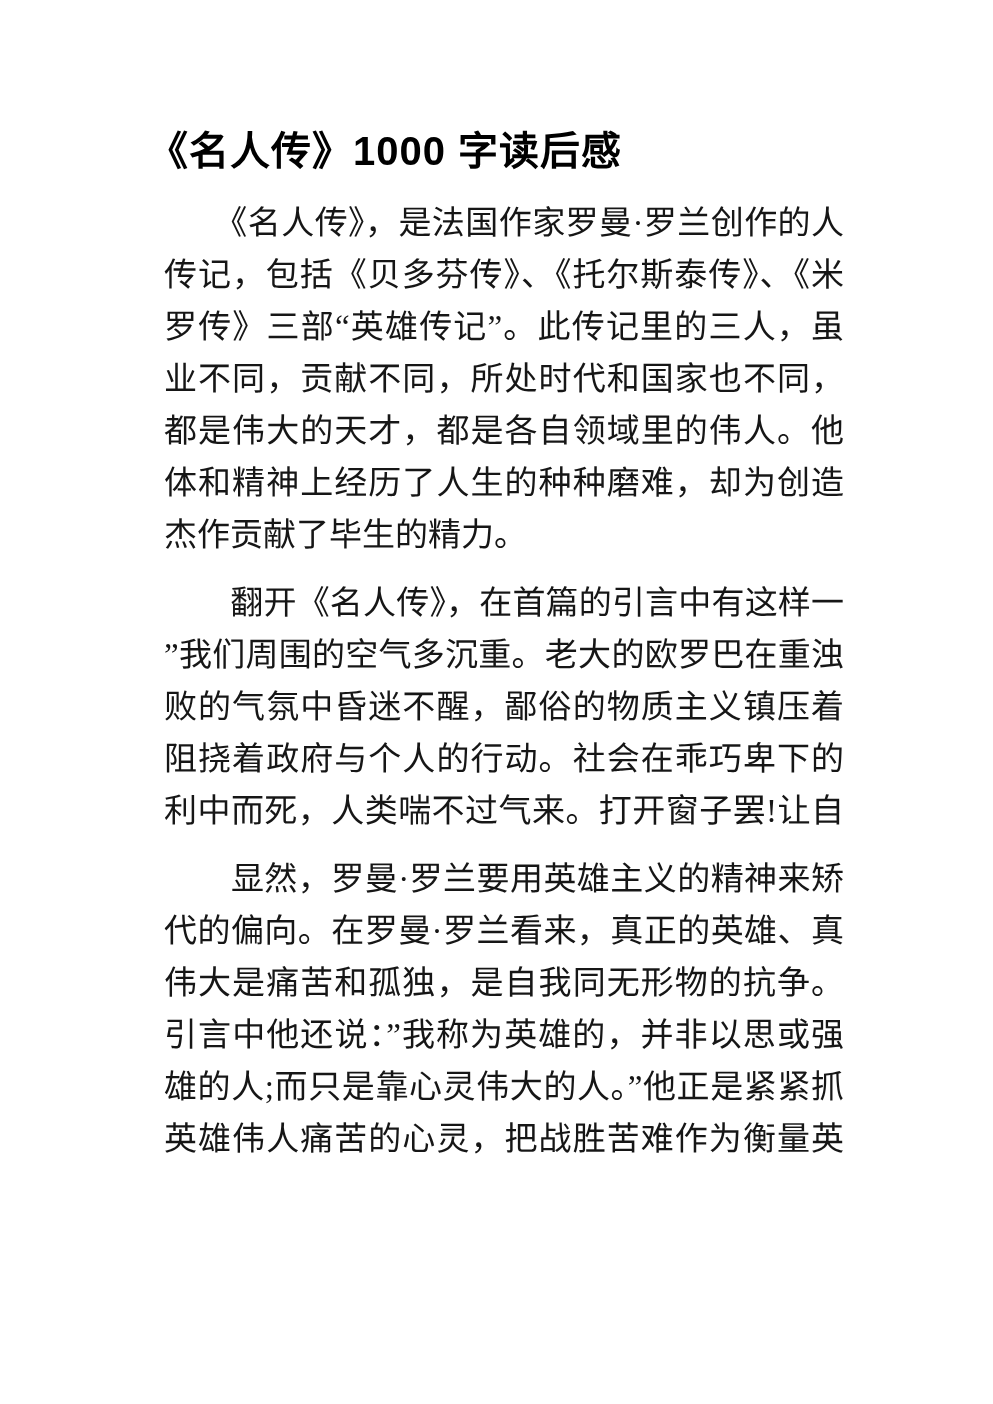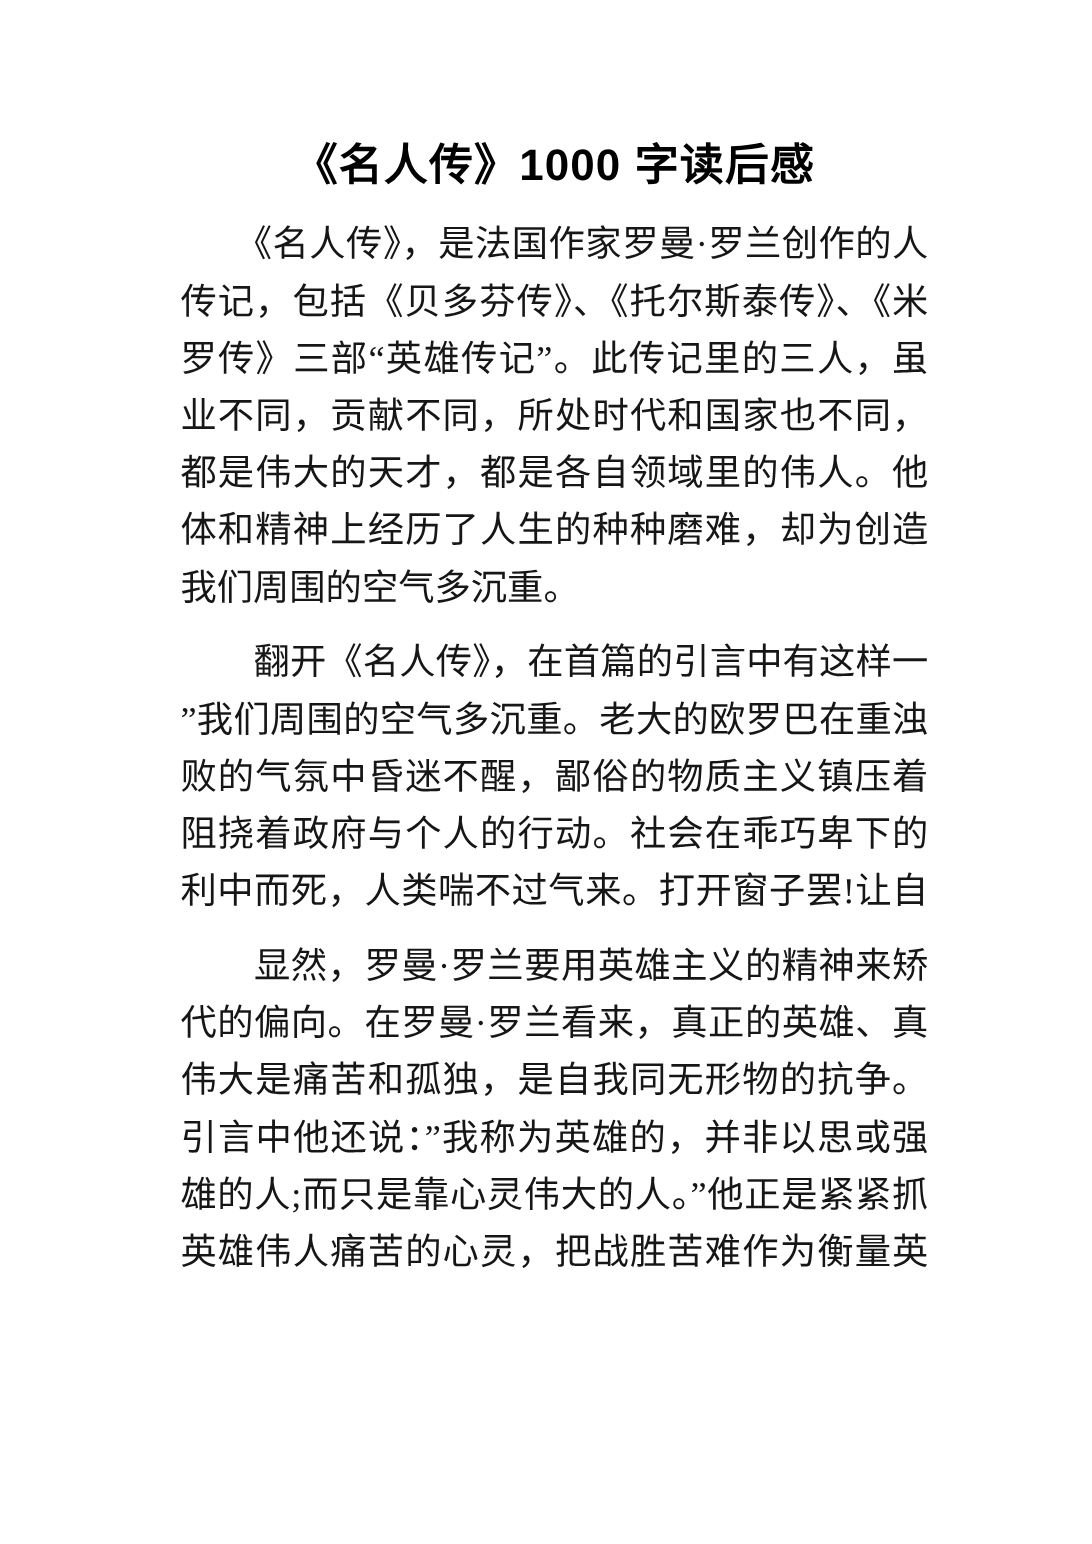--- a/index.html
+++ b/index.html
@@ -10,21 +10,20 @@
   .page {
     position: relative;
     width: 993px;
     height: 1404px;
     background: #ffffff;
     overflow: hidden;
   }
   .doc-title {
     margin: 0;
     padding: 128px 133px 0 148px;
-    text-align: center;
     font-family: "Liberation Sans", "DejaVu Sans", sans-serif;
     font-weight: bold;
     font-size: 40px;
     line-height: 46px;
     color: #000000;
     letter-spacing: 1px;
     white-space: nowrap;
   }
   .doc-body {
     margin: 23px 133px 0 148px;
@@ -55,21 +54,21 @@
 <div class="page">
   <h1 class="doc-title">《名人传》1000 字读后感</h1>
   <div class="doc-body">
       <div class="paragraph">
         <div class="line">　　《名人传》，是法国作家罗曼·罗兰创作的人物</div>
         <div class="line">传记，包括《贝多芬传》、《托尔斯泰传》、《米开朗琪</div>
         <div class="line">罗传》三部“英雄传记”。此传记里的三人，虽然事</div>
         <div class="line">业不同，贡献不同，所处时代和国家也不同，但他们</div>
         <div class="line">都是伟大的天才，都是各自领域里的伟人。他们在肉</div>
         <div class="line">体和精神上经历了人生的种种磨难，却为创造不朽的</div>
-        <div class="line no-justify-last">我们周围的空气多沉重。</div>
+        <div class="line no-justify-last">杰作贡献了毕生的精力。</div>
       </div>
       <div class="paragraph">
         <div class="line">　　翻开《名人传》，在首篇的引言中有这样一段话：</div>
         <div class="line">”我们周围的空气多沉重。老大的欧罗巴在重浊与腐</div>
         <div class="line">败的气氛中昏迷不醒，鄙俗的物质主义镇压着思想，</div>
         <div class="line">阻挠着政府与个人的行动。社会在乖巧卑下的自私自</div>
         <div class="line">利中而死，人类喘不过气来。打开窗子罢!让自由的</div>
       </div>
       <div class="paragraph">
         <div class="line">　　显然，罗曼·罗兰要用英雄主义的精神来矫正时</div>

